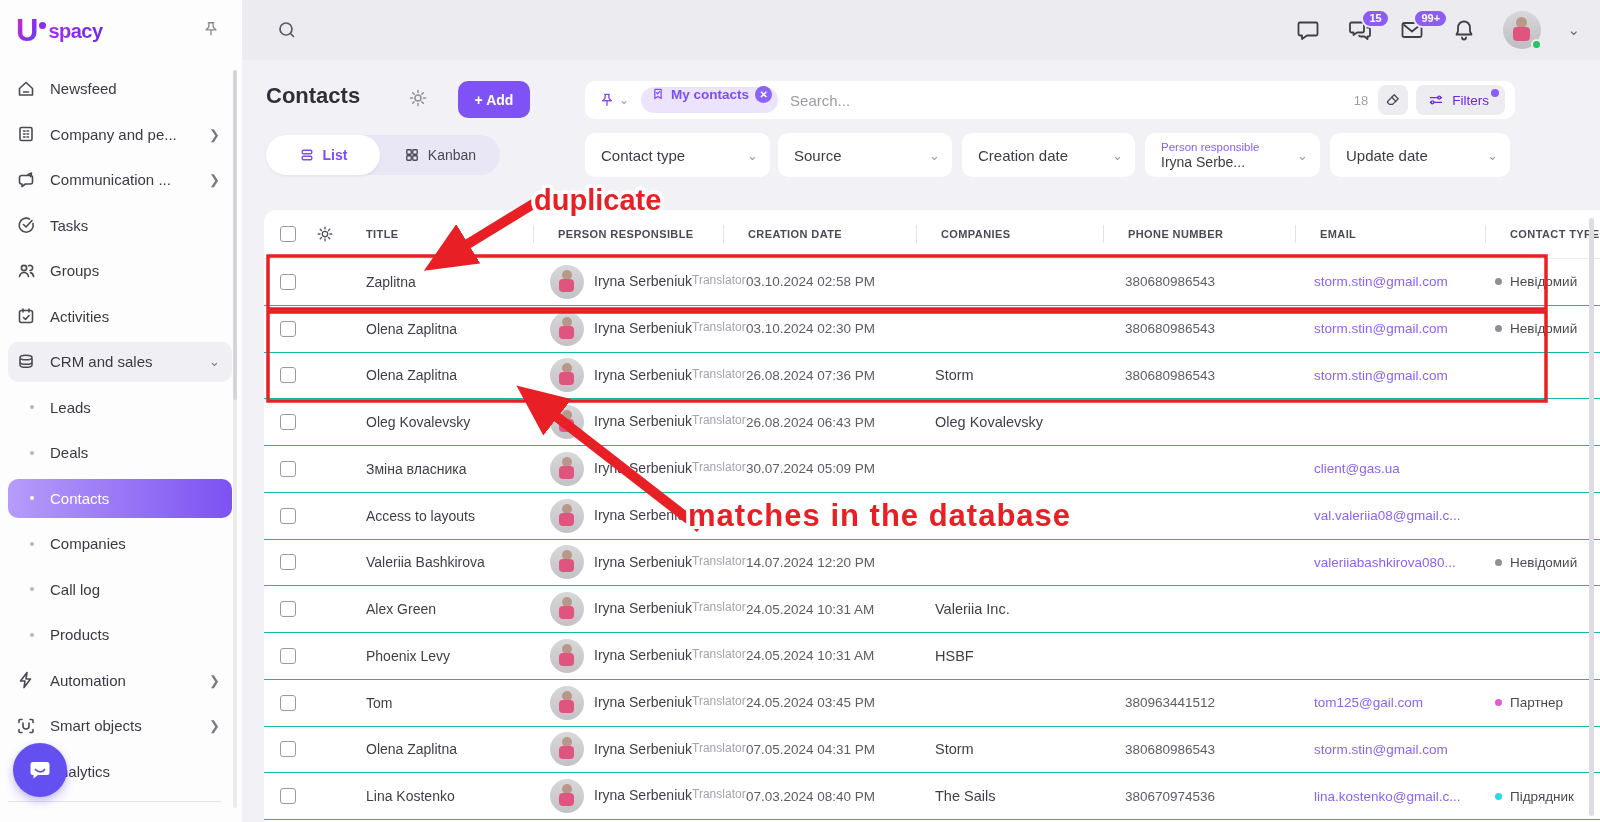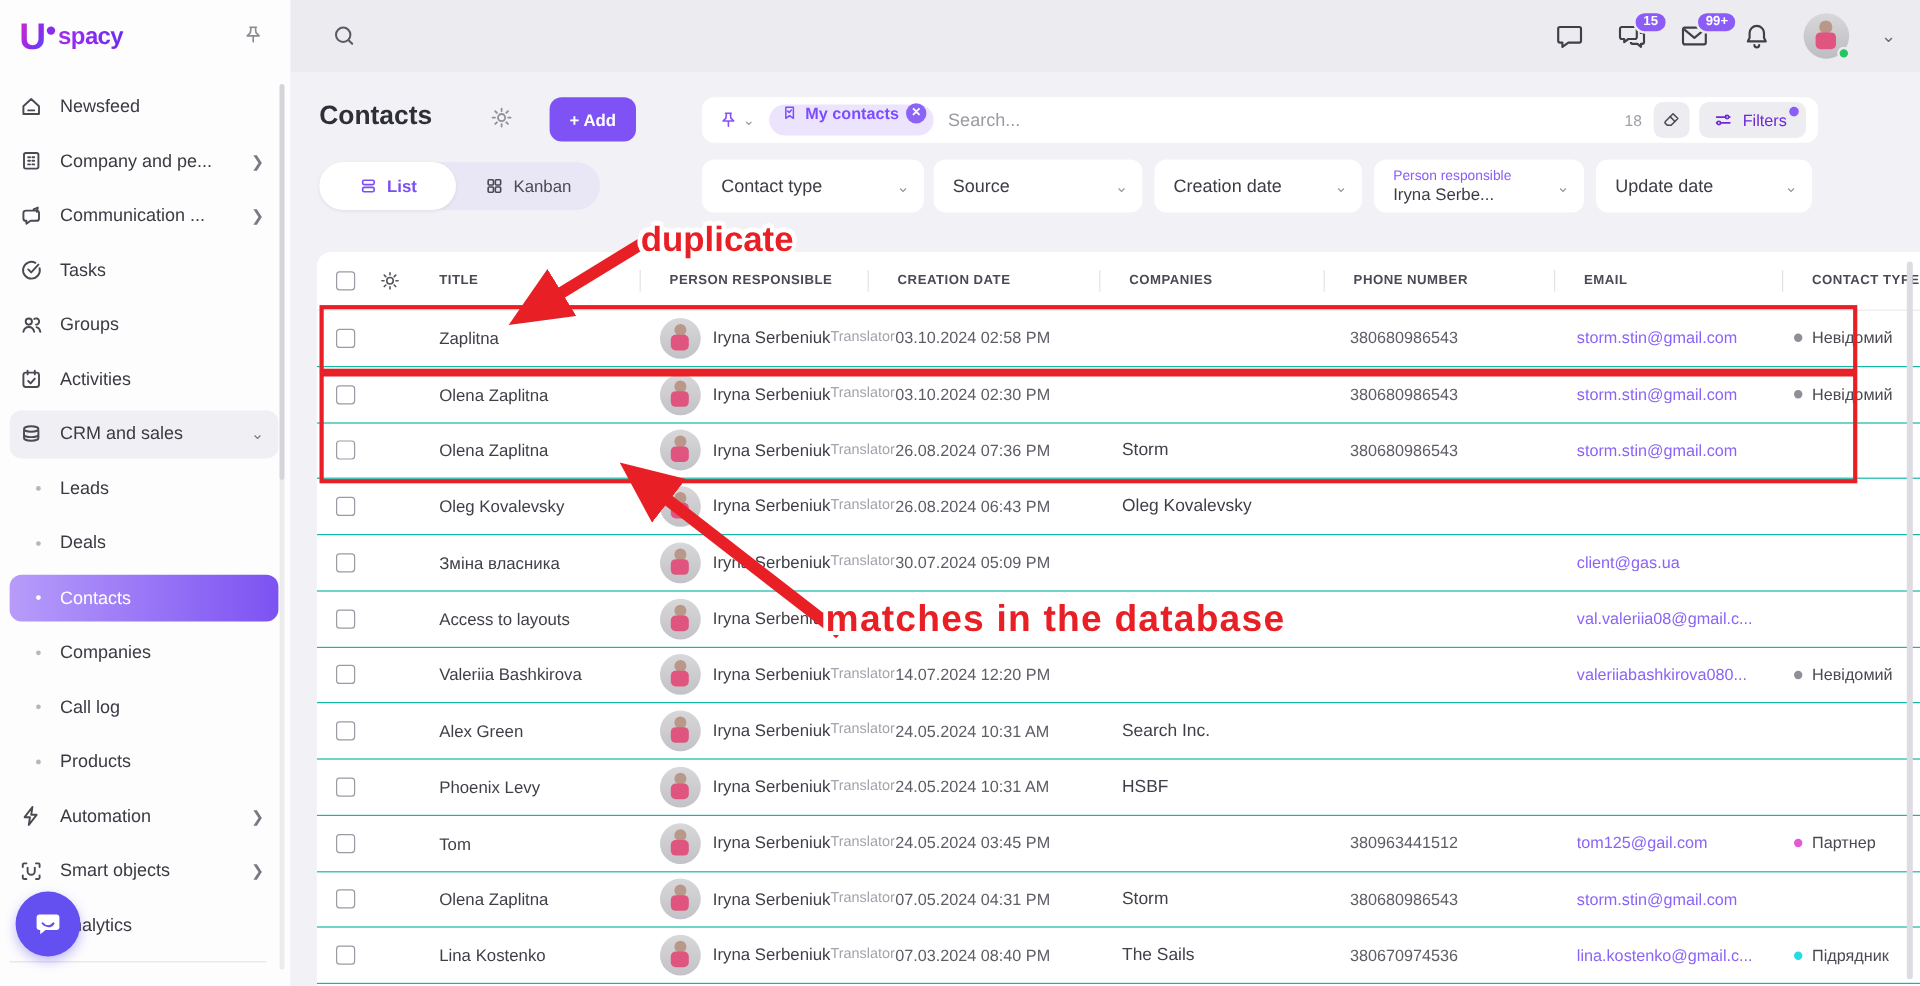--- a/index.html
+++ b/index.html
@@ -603,21 +603,21 @@
           <span class="avatar">
             <i></i>
             <b></b>
           </span>
           <span class="pp">
             <span class="pname">Iryna Serbeniuk</span>
             <span class="prole">Translator</span>
           </span>
         </div>
       <div class="c-date">24.05.2024 10:31 AM</div>
-      <div class="c-comp">Search Inc.</div>
+      <div class="c-comp">Valeriia Inc.</div>
       <div class="c-phone"></div>
       <div class="c-email"></div>
       <div class="c-type">
           <span></span>
         </div>
     </div>
 
     <div class="trow">
       <div class="c-check">
           <span class="cb"></span>

